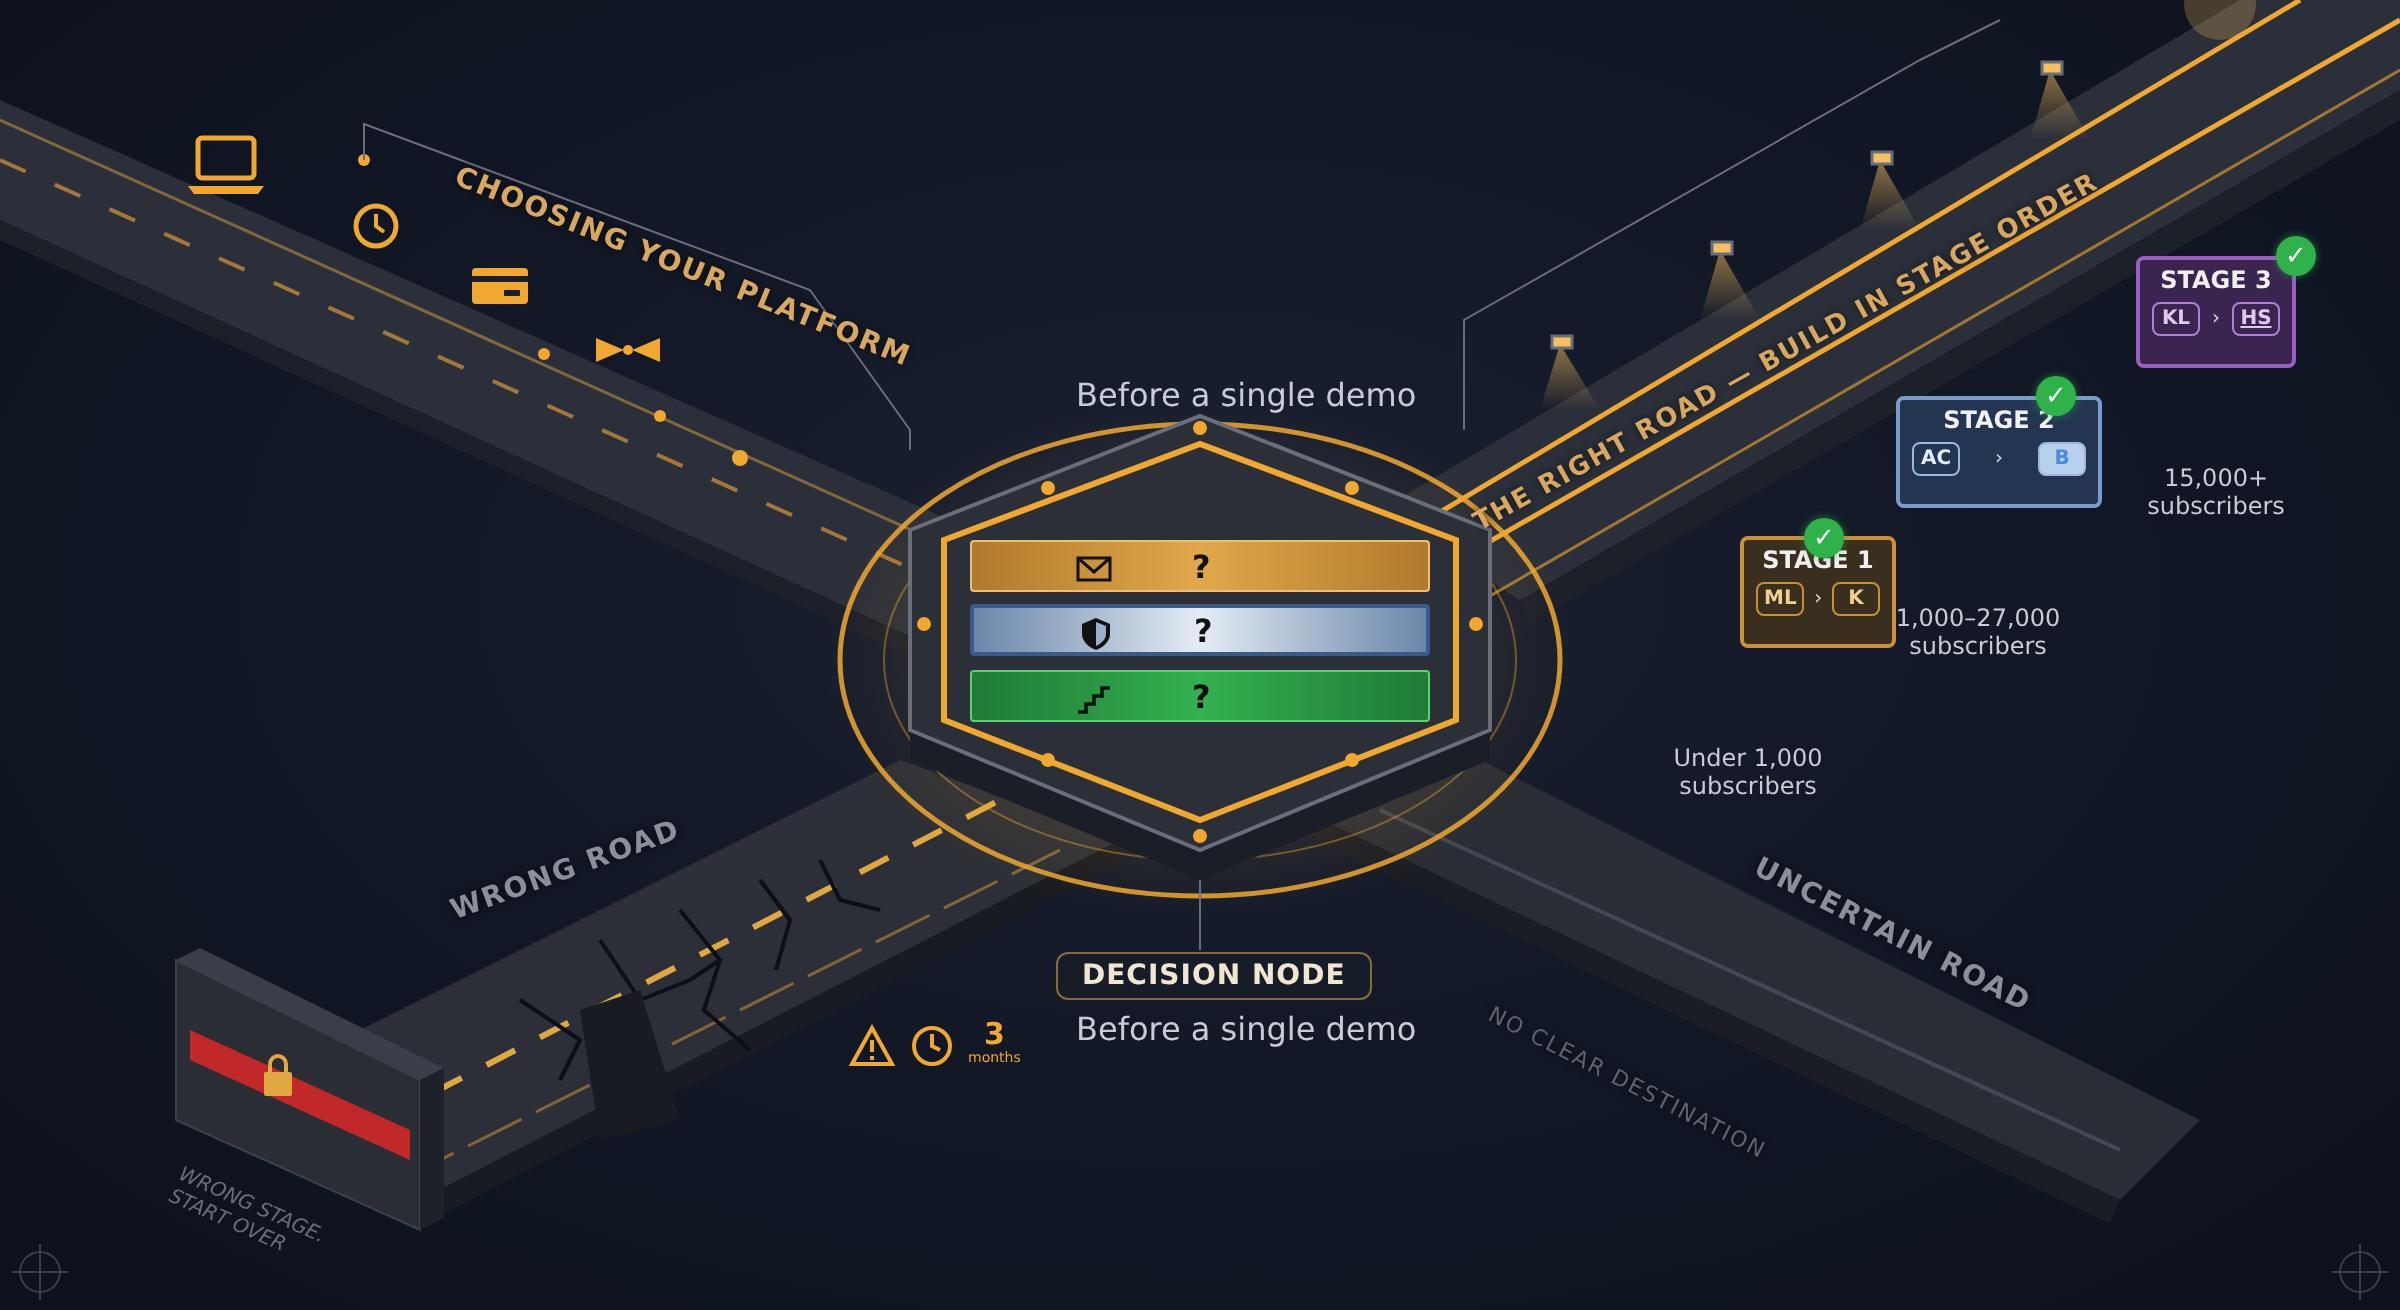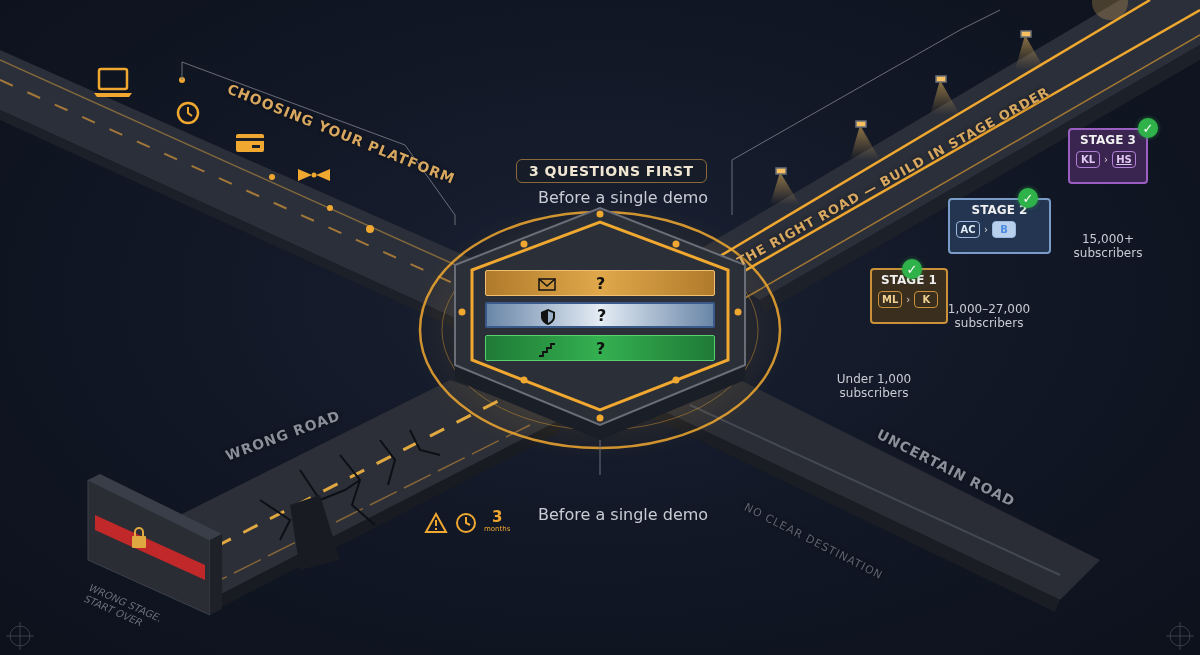--- a/index.html
+++ b/index.html
@@ -25,21 +25,21 @@
     background:#161c28; color:#f0e6d2; font-weight:bold; font-size:14px;
     padding:3px 12px; letter-spacing:0.5px; white-space:nowrap;
   }
   .sub { position:absolute; color:#c9ccd4; font-size:16px; white-space:nowrap; }
 
   .stage-card {
     position:absolute; border-radius:4px; padding:3px 6px 6px 6px; text-align:center;
     box-sizing:border-box;
   }
   .stage-card .st-title { font-weight:bold; font-size:12px; color:#f0f0f0; margin-bottom:4px; }
-  .stage-card .st-row { display:flex; align-items:center; justify-content:flex-start; gap:4px; }
+  .stage-card .st-row { display:flex; align-items:center; justify-content:space-between; gap:4px; }
   .stage-card .chip {
     display:inline-block; border-radius:4px; font-size:10px; font-weight:bold;
     padding:2px 3px; border:1.5px solid; min-width:16px;
   }
   .stage-card .arrow { font-size:10px; color:#ddd; }
   .check {
     position:absolute; width:20px; height:20px; border-radius:50%;
     background:#2fb24a; color:#fff; font-size:13px; font-weight:bold;
     display:flex; align-items:center; justify-content:center;
     box-shadow:0 0 4px rgba(47,178,74,0.6);
@@ -199,21 +199,20 @@
         <circle cx="18" cy="9" r="2.5" fill="#f0a830"></circle>
       </svg>
   </div>
 
   <div class="road-label" style="left:228px;top:80px;transform:rotate(22deg);">CHOOSING YOUR PLATFORM</div>
   <div class="road-label" style="left:738px;top:255px;transform:rotate(-29deg);font-size:13px;">THE RIGHT ROAD — BUILD IN STAGE ORDER</div>
   <div class="road-label grey" style="left:226px;top:448px;transform:rotate(-20deg);">WRONG ROAD</div>
   <div class="road-label grey" style="left:878px;top:425px;transform:rotate(27deg);">UNCERTAIN ROAD</div>
   <div class="road-label faint" style="left:745px;top:500px;transform:rotate(27deg);">NO CLEAR DESTINATION</div>
 
-  <div class="pill" style="left:516px;top:159px;">3 QUESTIONS FIRST</div>
   <div class="sub" style="left:538px;top:188px;">Before a single demo</div>
 
   <div class="q-bar" style="top:270px;background:linear-gradient(90deg,#b07a2c,#e0a84a,#b07a2c);border:1px solid #f0c070;">
     <svg class="q-icon" viewBox="0 0 18 18">
         <rect x="1" y="4" width="16" height="11" fill="none" stroke="#111" stroke-width="1.5"></rect>
         <path d="M1,4 L9,11 L17,4" fill="none" stroke="#111" stroke-width="1.5"></path>
       </svg>
     <span class="q-mark">?</span>
   </div>
   <div class="q-bar" style="top:302px;background:linear-gradient(90deg,#6a86a8,#e4ecf4,#6a86a8);border:2px solid #3a5a8a;">
@@ -223,20 +222,21 @@
       </svg>
     <span class="q-mark">?</span>
   </div>
   <div class="q-bar" style="top:335px;background:linear-gradient(90deg,#1f7a36,#34b050,#1f7a36);border:1px solid #5ad070;">
     <svg class="q-icon" viewBox="0 0 18 18">
         <path d="M1,16 H5 V12 H9 V8 H13 V4 H17" fill="none" stroke="#111" stroke-width="1.8"></path>
       </svg>
     <span class="q-mark">?</span>
   </div>
 
+  <div class="pill" style="left:528px;top:476px;">DECISION NODE</div>
   <div class="sub" style="left:538px;top:505px;">Before a single demo</div>
 
   <div class="stage-card" style="left:834px;top:268px;width:78px;height:56px;background:#3a2e1e;border:2px solid #c8913a;margin-left:36px;">
     <div class="st-title">STAGE 1</div>
     <div class="st-row">
       <span class="chip" style="border-color:#c8913a;color:#f0d090;">ML</span>
       <span class="arrow">›</span>
       <span class="chip" style="border-color:#c8913a;color:#f0d090;">K</span>
     </div>
   </div>

